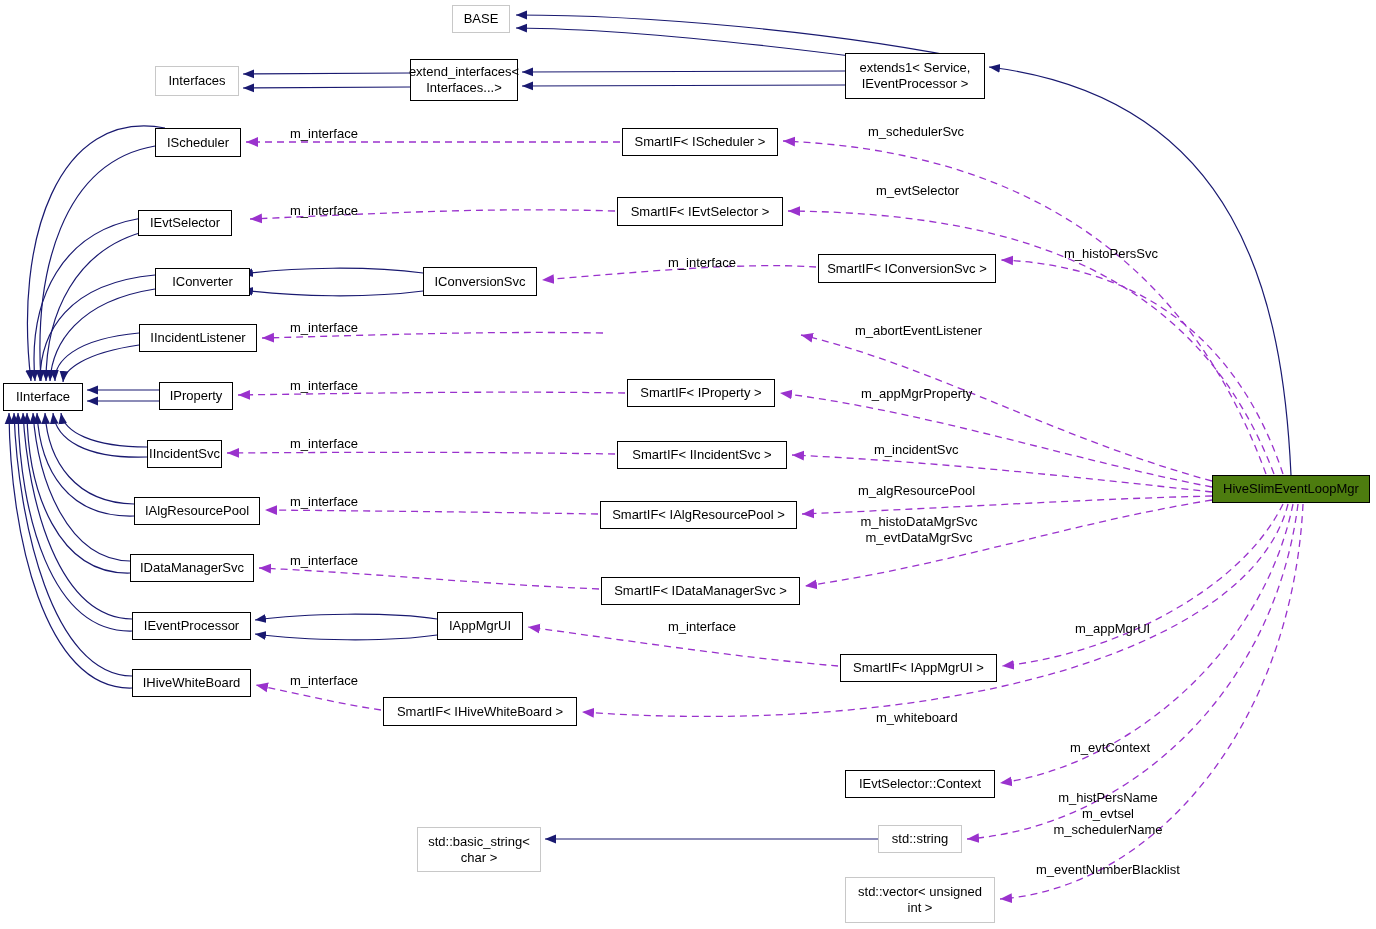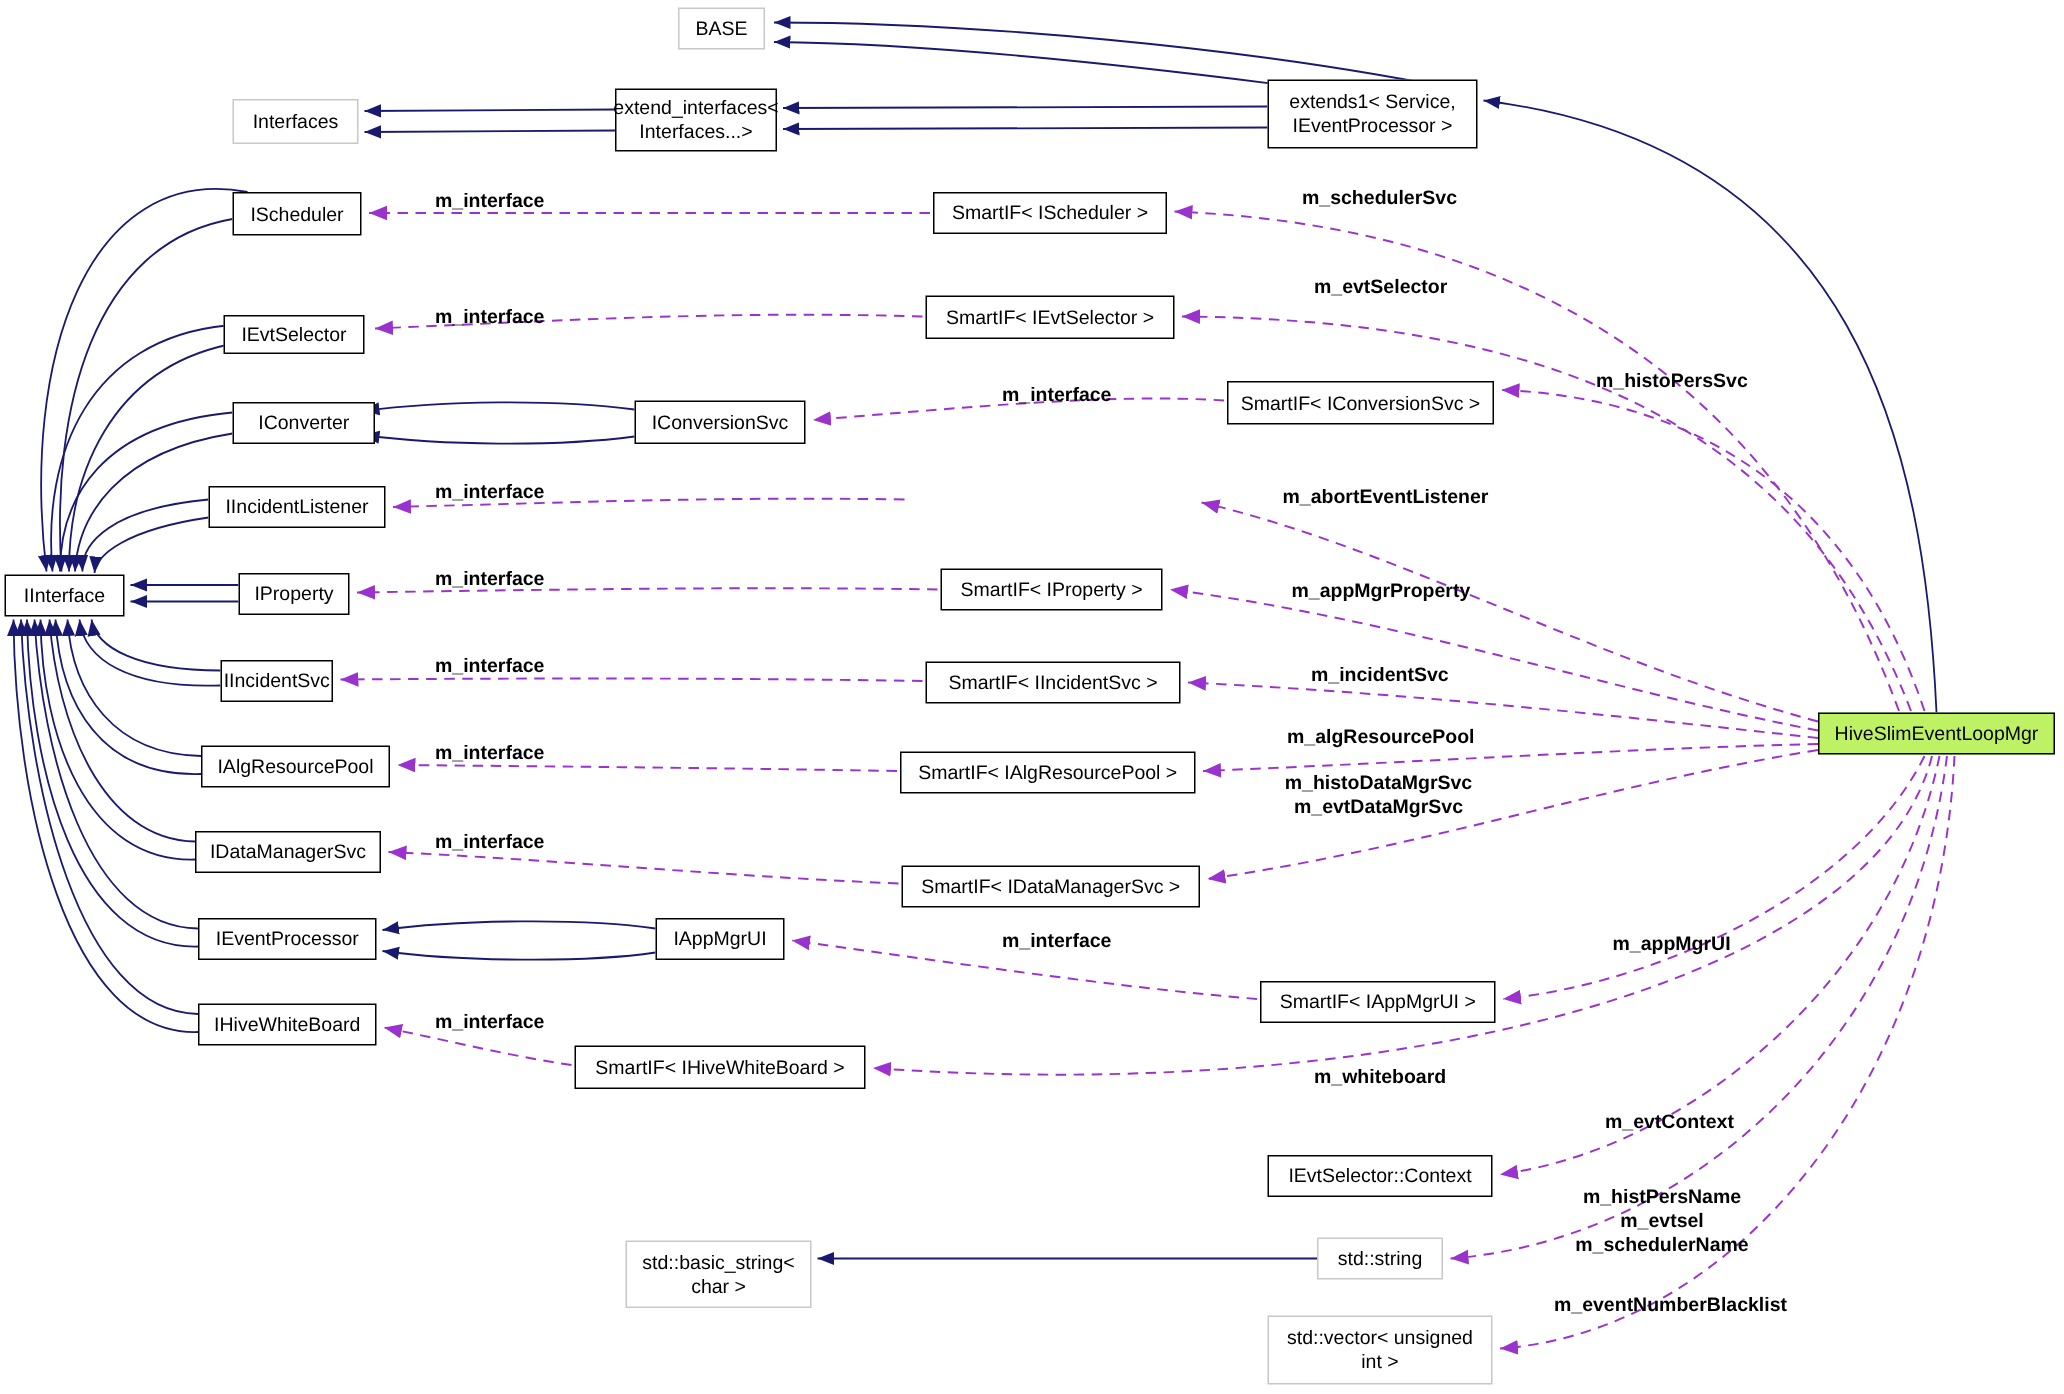--- a/index.html
+++ b/index.html
@@ -8,24 +8,24 @@
     font-family:"Liberation Sans", sans-serif; overflow:hidden; color:#000;
   }
   svg.edges { position:absolute; left:0; top:0; width:1376px; height:929px; }
   .node {
     position:absolute; box-sizing:border-box; background:#ffffff;
     border:1.5px solid #000000; display:flex; align-items:center; justify-content:center;
     text-align:center; font-size:13px; line-height:16px; white-space:pre-line; padding:12px 2px;
     z-index:2;
   }
   .node.ext { border:1.2px solid #c8c8c8; }
-  .node.main { background:#bef264; border:1.8px solid #000000; }
+  .node.main { background:#4d7c0f; border:1.8px solid #000000; }
   .elabel {
     position:absolute; font-size:13px; line-height:16px; color:#000;
-    white-space:pre-line; text-align:center; z-index:3;font-weight:bold;
+    white-space:pre-line; text-align:center; z-index:3;
   }
 </style>
 </head>
 <body>
 
 <div class="canvas">
 
   <svg class="edges" viewBox="0 0 1376 929">
     <defs>
       <marker id="as" markerUnits="userSpaceOnUse" markerWidth="12" markerHeight="10" refX="11" refY="5" orient="auto">
@@ -102,21 +102,21 @@
   <div class="node ext" style="left:155px;top:66px;width:84px;height:30px">Interfaces</div>
   <div class="node" style="left:410px;top:59px;width:108px;height:42px">extend_interfaces&lt;
 Interfaces...&gt;</div>
   <div class="node" style="left:845px;top:53px;width:140px;height:46px">extends1&lt; Service,
 IEventProcessor &gt;</div>
   <div class="node" style="left:3px;top:383px;width:80px;height:28px">IInterface</div>
 
   <div class="node" style="left:155px;top:128px;width:86px;height:29px">IScheduler</div>
   <div class="node" style="left:622px;top:128px;width:156px;height:28px">SmartIF&lt; IScheduler &gt;</div>
 
-  <div class="node" style="left:149px;top:210px;width:94px;height:16px">IEvtSelector</div>
+  <div class="node" style="left:138px;top:210px;width:94px;height:16px">IEvtSelector</div>
   <div class="node" style="left:617px;top:197px;width:166px;height:29px">SmartIF&lt; IEvtSelector &gt;</div>
 
   <div class="node" style="left:155px;top:268px;width:95px;height:28px">IConverter</div>
   <div class="node" style="left:423px;top:267px;width:114px;height:29px">IConversionSvc</div>
   <div class="node" style="left:818px;top:254px;width:178px;height:29px">SmartIF&lt; IConversionSvc &gt;</div>
 
   <div class="node" style="left:139px;top:324px;width:118px;height:28px">IIncidentListener</div>
 
   <div class="node" style="left:159px;top:382px;width:74px;height:28px">IProperty</div>
   <div class="node" style="left:627px;top:379px;width:148px;height:28px">SmartIF&lt; IProperty &gt;</div>

